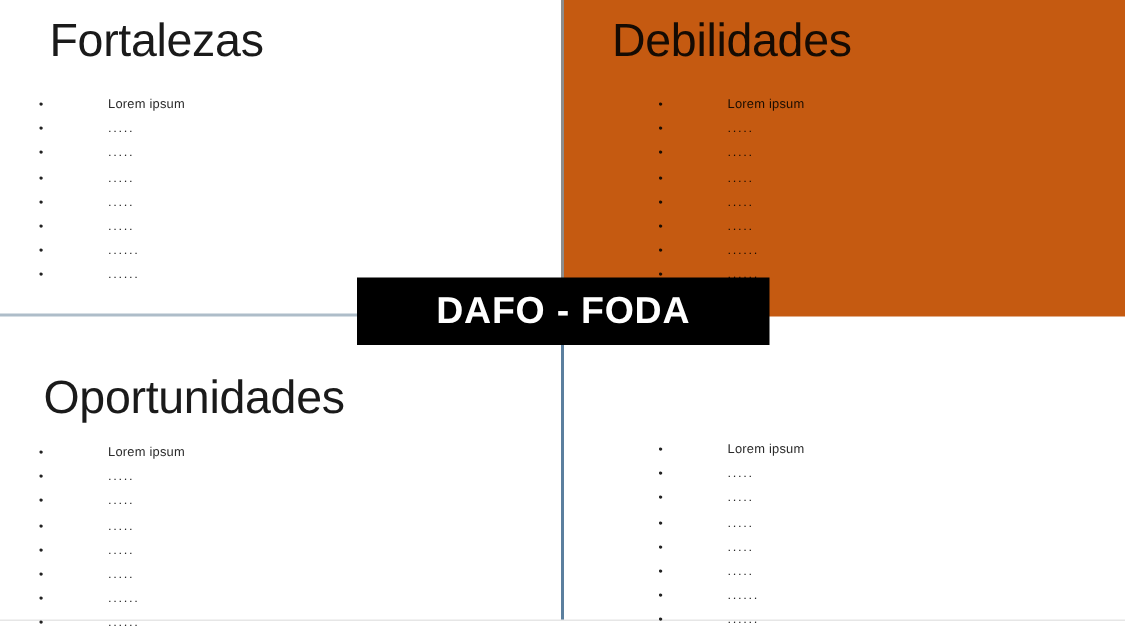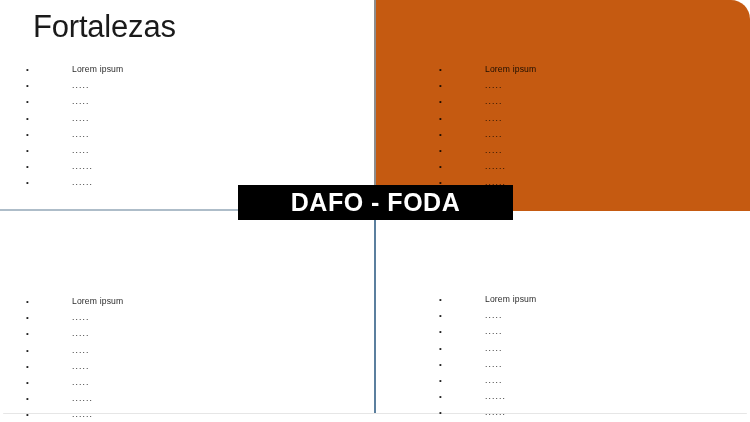--- a/index.html
+++ b/index.html
@@ -12,21 +12,20 @@
     background: #ffffff;
     font-family: "Liberation Sans", sans-serif;
     overflow: hidden;
   }
   #slide {
     position: relative;
     width: 750px;
     height: 422px;
     background: #ffffff;
     overflow: hidden;
-    border-radius: 19px;
   }
 
   
   .panel-orange {
     position: absolute;
     left: 376px;
     top: 0px;
     width: 374px;
     height: 211px;
     background: #C55A11;
@@ -134,21 +133,21 @@
     color: #2b2b2b;
   }
   .quad-tr .bullet-text.dots { color: #1a0d02; }
 
   
   .center-banner {
     position: absolute;
     left: 238px;
     top: 185px;
     width: 275px;
-    height: 35px;
+    height: 45px;
     background: #000000;
     display: flex;
     align-items: center;
     justify-content: center;
   }
   .center-banner-label {
     color: #ffffff;
     font-size: 25px;
     font-weight: 700;
     letter-spacing: 0.5px;
@@ -200,20 +199,21 @@
           <span class="bullet-text dots">......</span>
         </li>
       <li class="bullet-row">
           <span class="bullet-dot">•</span>
           <span class="bullet-text dots">......</span>
         </li>
     </ul>
   </div>
 
   <div class="quad quad-tr">
+    <div class="quad-title">Debilidades</div>
     <ul class="bullet-list">
       <li class="bullet-row">
           <span class="bullet-dot">•</span>
           <span class="bullet-text">Lorem ipsum</span>
         </li>
       <li class="bullet-row">
           <span class="bullet-dot">•</span>
           <span class="bullet-text dots">.....</span>
         </li>
       <li class="bullet-row">
@@ -237,20 +237,21 @@
           <span class="bullet-text dots">......</span>
         </li>
       <li class="bullet-row">
           <span class="bullet-dot">•</span>
           <span class="bullet-text dots">......</span>
         </li>
     </ul>
   </div>
 
   <div class="quad quad-bl">
+    <div class="quad-title">Oportunidades</div>
     <ul class="bullet-list">
       <li class="bullet-row">
           <span class="bullet-dot">•</span>
           <span class="bullet-text">Lorem ipsum</span>
         </li>
       <li class="bullet-row">
           <span class="bullet-dot">•</span>
           <span class="bullet-text dots">.....</span>
         </li>
       <li class="bullet-row">

